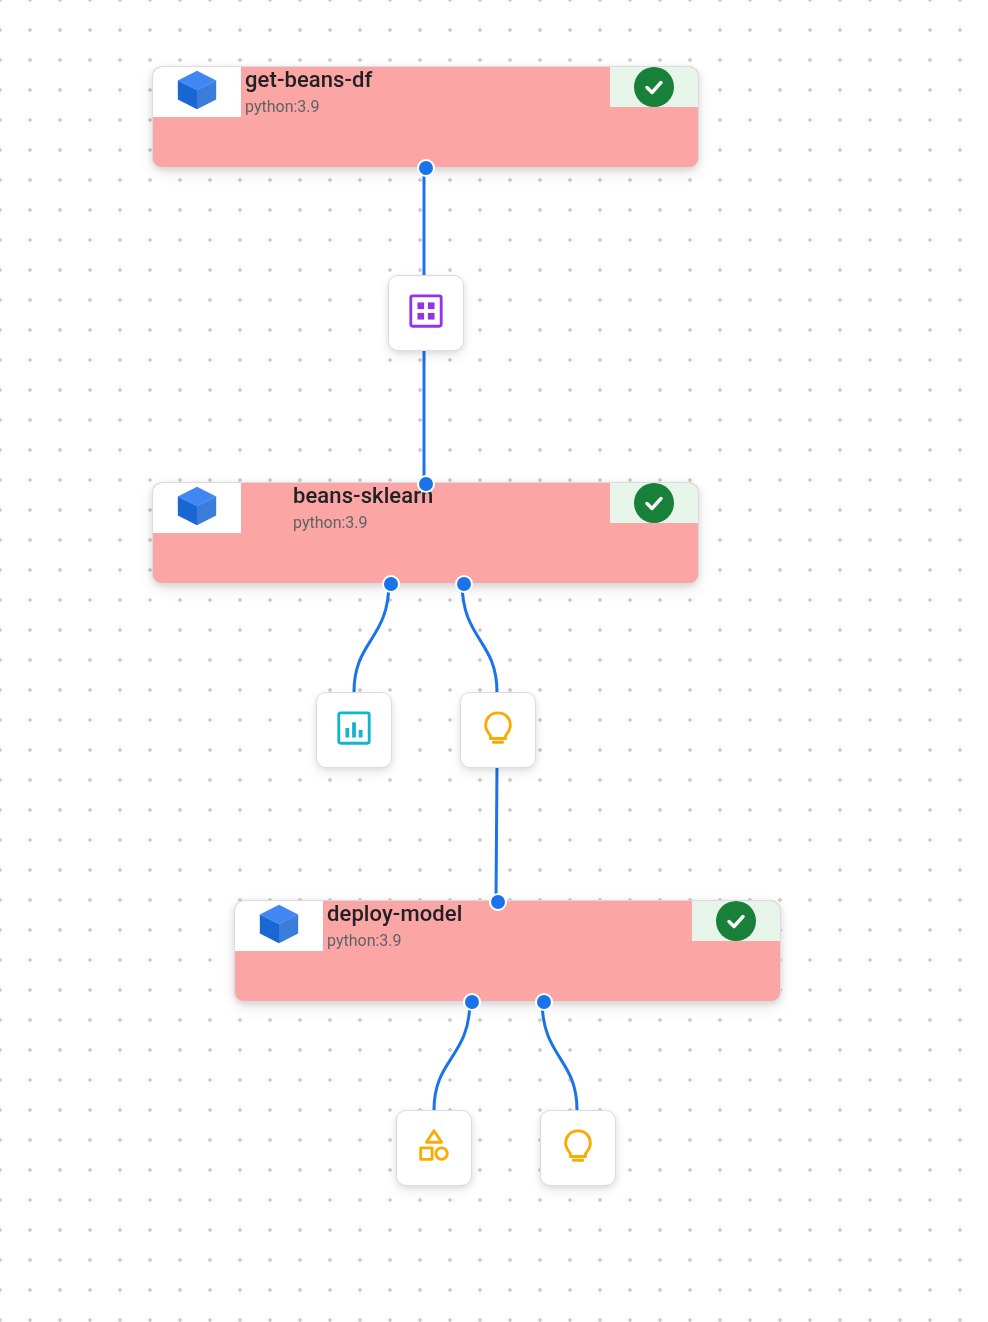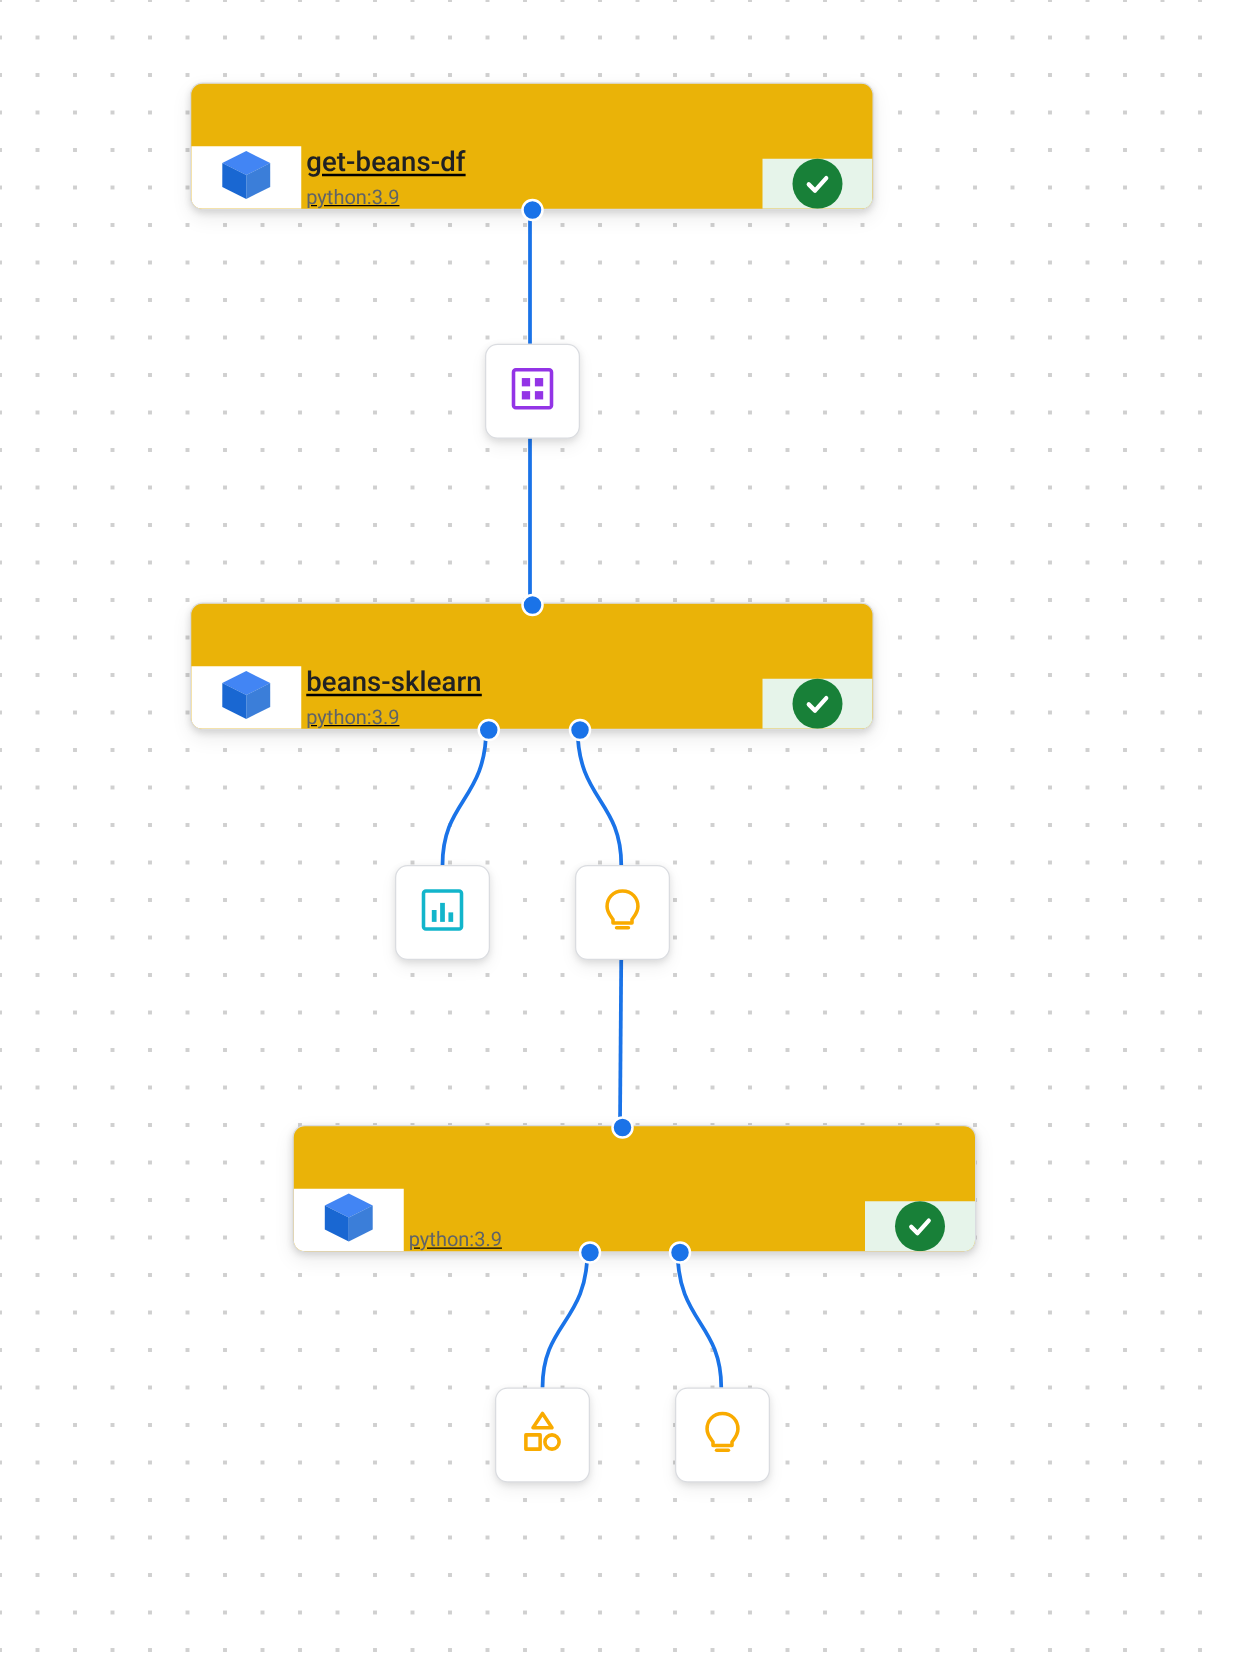--- a/index.html
+++ b/index.html
@@ -22,27 +22,26 @@
   svg.edges {
     position: absolute;
     top: 0; left: 0;
     width: 988px;
     height: 1322px;
     pointer-events: none;
   }
   .task-node {
     position: absolute;
     display: flex;
-    align-items: flex-end;
-    background: #eab308;
+    align-items: flex-start;
+    background: #fca5a5;
     border: 1px solid #dadce0;
     border-radius: 10px;
     box-shadow: 0 2px 6px rgba(0,0,0,0.12), 0 6px 16px rgba(0,0,0,0.08);
     overflow: hidden;
-    text-decoration: underline;
   }
   .task-icon-area {
     width: 88px;
     display: flex;
     align-items: center;
     justify-content: center;
     background: #fff;
   }
   .task-text-area {
     flex: 1;
@@ -128,21 +127,21 @@
   </div>
   <div class="task-status-area" style="background: rgb(230, 244, 234);">
     <span class="status-check">
         <svg width="24" height="24" viewBox="0 0 24 24">
     <path d="M5 12.5 L10 17.5 L19 7.5" stroke="#fff" stroke-width="3.4" fill="none" stroke-linecap="round" stroke-linejoin="round"></path>
   </svg>
       </span>
   </div>
 </div>
 
-<div class="task-node" style="left: 152px; top: 482px; width: 545px; height: 100px;">
+<div class="task-node" style="left: 152px; top: 482px; width: 545px; height: 100px; gap: 48px;">
   <div class="task-icon-area">
     <span><svg width="46" height="46" viewBox="0 0 48 48">
     <path d="M24 4 L44 14 L24 24 L4 14 Z" fill="#4285f4"></path>
     <path d="M4 14 L24 24 L24 44 L4 34 Z" fill="#1967d2"></path>
     <path d="M44 14 L44 34 L24 44 L24 24 Z" fill="#1967d2" opacity="0.85"></path>
   </svg></span>
   </div>
   <div class="task-text-area">
     <span class="task-title">beans-sklearn</span>
     <span class="task-sub">python:3.9</span>
@@ -158,20 +157,21 @@
 
 <div class="task-node" style="left: 234px; top: 900px; width: 545px; height: 100px;">
   <div class="task-icon-area">
     <span><svg width="46" height="46" viewBox="0 0 48 48">
     <path d="M24 4 L44 14 L24 24 L4 14 Z" fill="#4285f4"></path>
     <path d="M4 14 L24 24 L24 44 L4 34 Z" fill="#1967d2"></path>
     <path d="M44 14 L44 34 L24 44 L24 24 Z" fill="#1967d2" opacity="0.85"></path>
   </svg></span>
   </div>
   <div class="task-text-area">
+    <span class="task-title">deploy-model</span>
     <span class="task-sub">python:3.9</span>
   </div>
   <div class="task-status-area" style="background: rgb(230, 244, 234);">
     <span class="status-check">
         <svg width="24" height="24" viewBox="0 0 24 24">
     <path d="M5 12.5 L10 17.5 L19 7.5" stroke="#fff" stroke-width="3.4" fill="none" stroke-linecap="round" stroke-linejoin="round"></path>
   </svg>
       </span>
   </div>
 </div>

